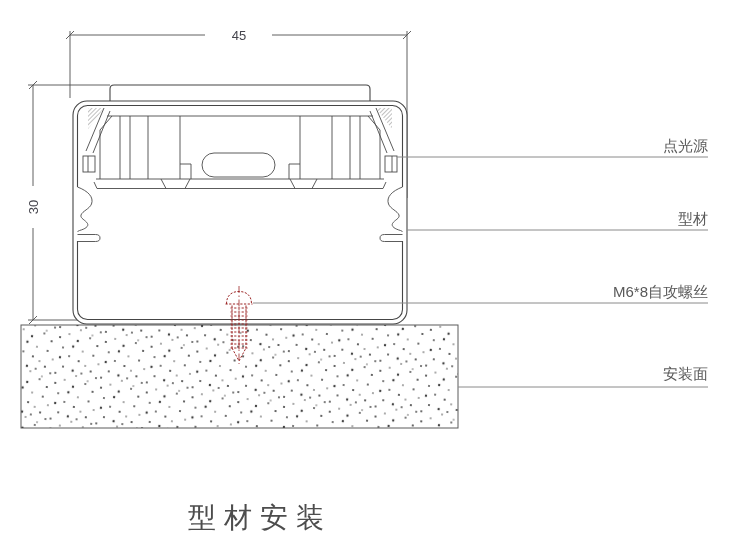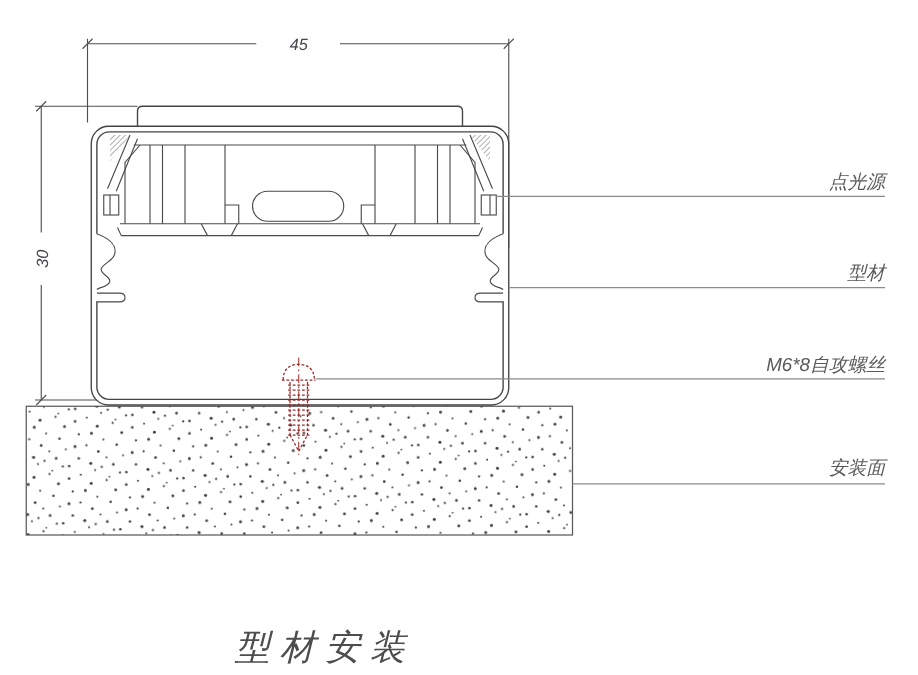--- a/index.html
+++ b/index.html
@@ -7,21 +7,20 @@
     padding: 0;
     background: #ffffff;
     font-family: "Liberation Sans", "DejaVu Sans", sans-serif;
   }
   .canvas {
     position: relative;
     width: 734px;
     height: 534px;
     background: #ffffff;
     overflow: hidden;
-    font-style: italic;
   }
   svg text {
     font-family: "Liberation Sans", "DejaVu Sans", sans-serif;
   }
   .dim-line   { stroke: #4f4f4f; stroke-width: 0.9; fill: none; }
   .dim-text   { fill: #45454d; font-size: 13px; }
   .main-line  { stroke: #454545; stroke-width: 1.1; fill: none; }
   .main-fill  { stroke: #454545; stroke-width: 1.1; fill: #ffffff; }
   .detail-line{ stroke: #4a4a4a; stroke-width: 0.9; fill: none; }
   .erase      { fill: #ffffff; stroke: none; }

